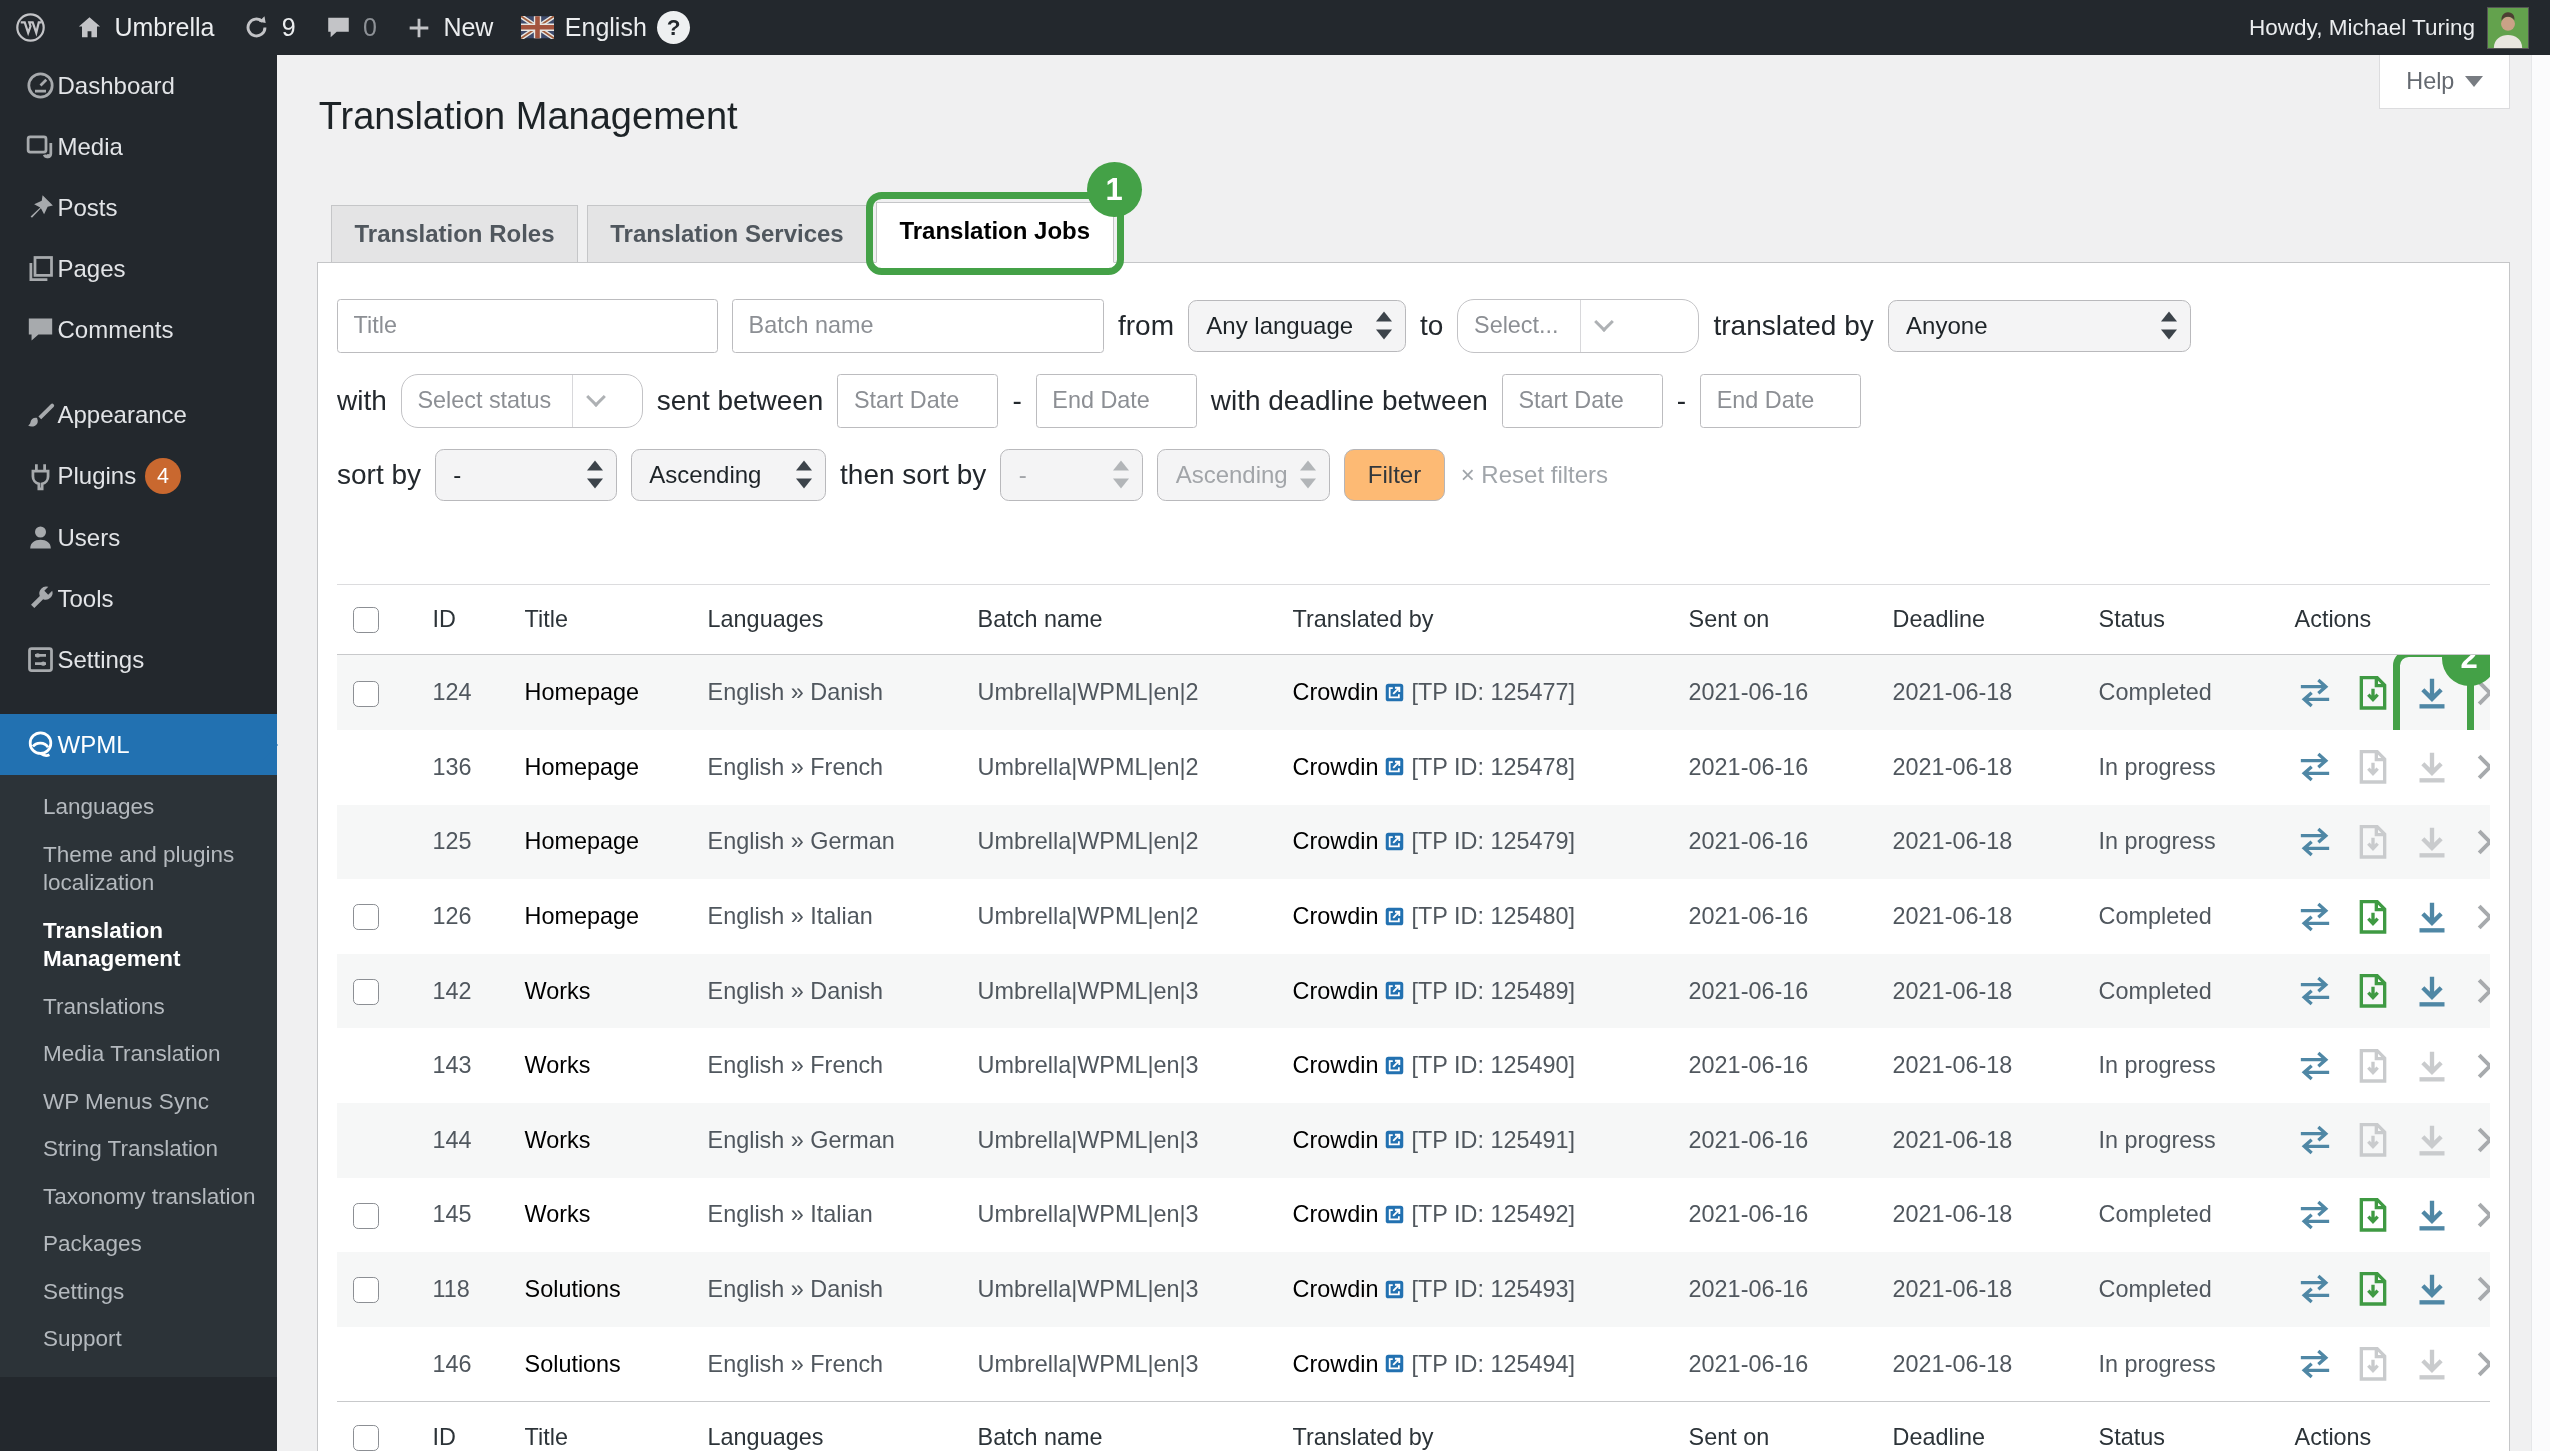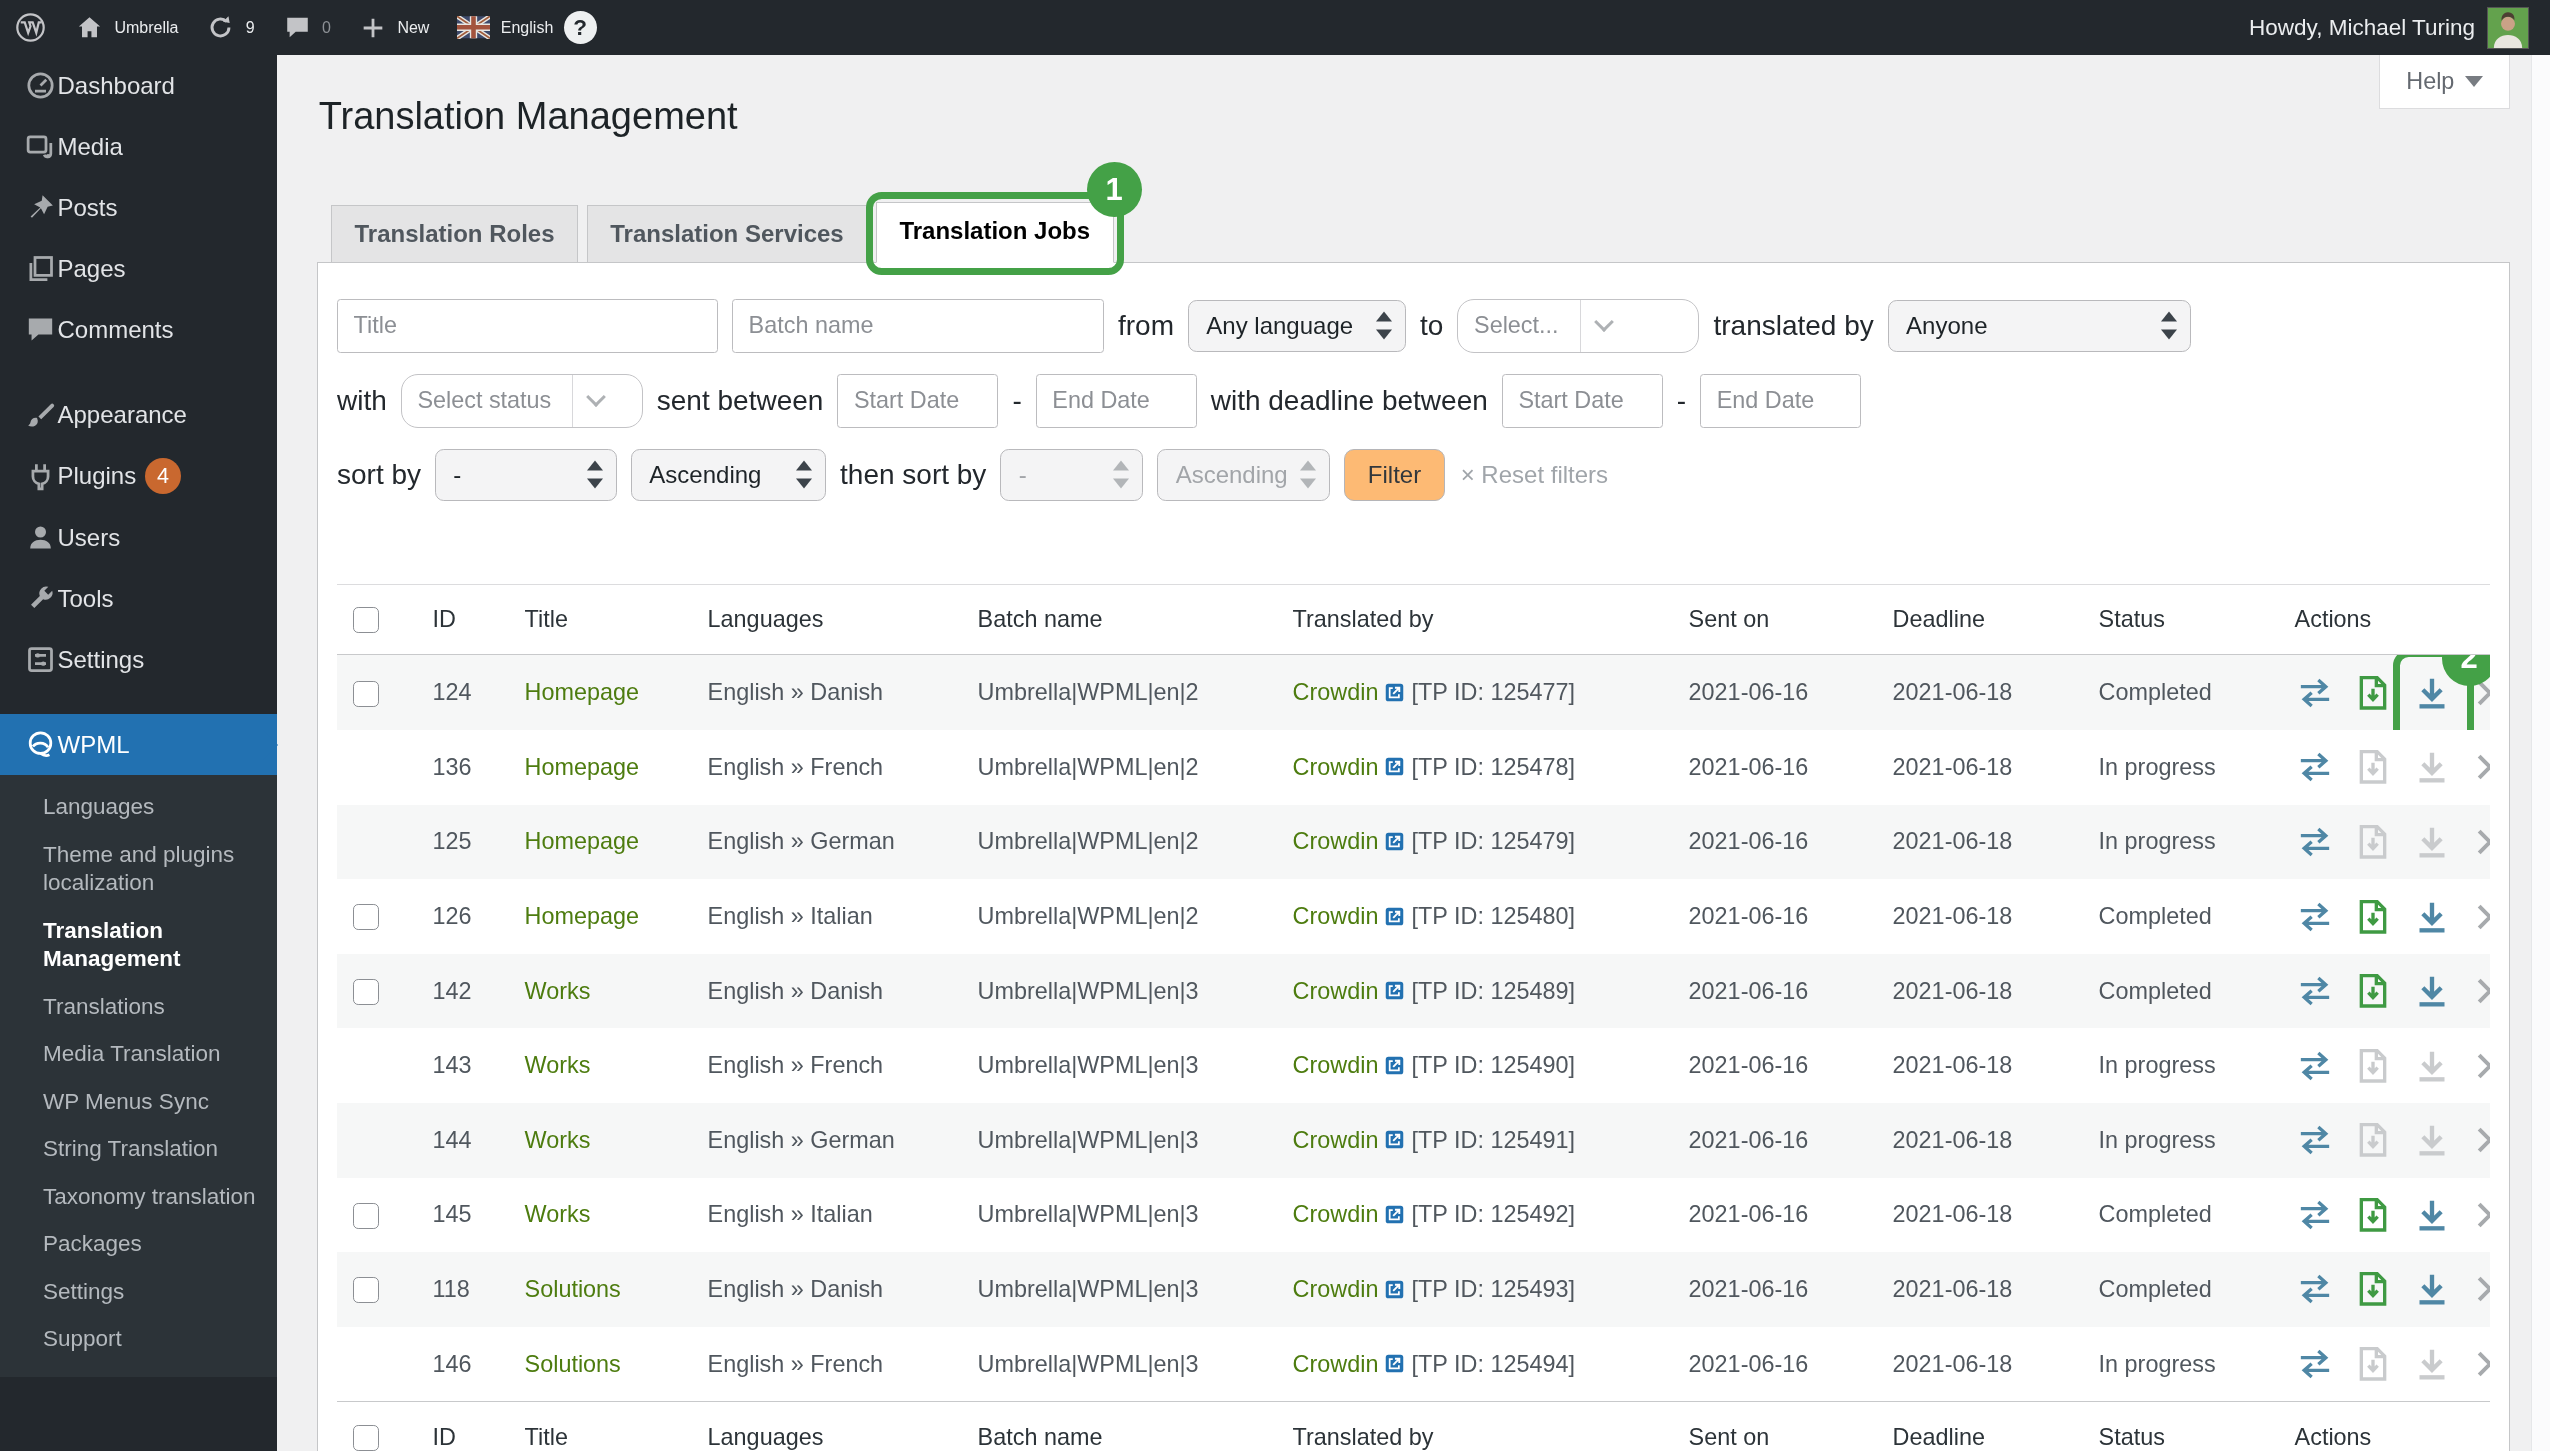--- a/index.html
+++ b/index.html
@@ -2,21 +2,21 @@
 <html style="font-size:14px"><head>
 <meta charset="utf-8">
 <style>
 *{box-sizing:border-box;margin:0;padding:0}
 html,body{width:2550px;height:1452px}
 body{font-family:"Liberation Sans",sans-serif;background:#f0f0f1;color:#3c434a;font-size:22.5px;position:relative;overflow:hidden}
 
 
 #adminbar{position:absolute;top:0;left:0;right:0;height:55px;background:#23282d;color:#ebedef;display:flex;align-items:center;justify-content:space-between;z-index:60}
 .ab-group{display:flex;align-items:center;height:55px}
-.ab-item{display:flex;align-items:center;gap:10.4px;padding:0 14px;height:55px;font-size:16px;color:#ebedef}
+.ab-item{display:flex;align-items:center;gap:10.4px;padding:0 14px;height:55px;font-size:25px;color:#ebedef}
 .ab-item svg{display:block}
 .ab-dim{color:#8d9196}
 .qmark{width:33px;height:33px;border-radius:50%;background:#eef0f1;color:#23282d;font-weight:bold;font-size:22.5px;display:flex;align-items:center;justify-content:center}
 .qmark::after{content:"?"}
 .avatar{width:42px;height:42px;margin-left:12px;border:0.9px solid #555}
 .ab-right{padding-right:21px;display:flex;align-items:center}
 
 
 #sidebar{position:absolute;top:55px;left:0;width:277px;bottom:0;background:#23282d;z-index:50}
 .menu-item{display:flex;align-items:center;padding:13px 0 13px 22.5px;font-size:24px;color:#e2e4e7;cursor:pointer}
@@ -74,21 +74,21 @@
 .reset{color:#a0a5aa;font-size:24px;margin-left:2px;cursor:pointer}
 .dash{color:#23282d}
 
 
 table{width:100%;border-collapse:collapse;table-layout:fixed;margin-top:83px;font-size:23.4px}
 th{font-weight:normal;color:#2c3338;text-align:left;padding:21px 7px 21px 15.6px;border-top:1.7px solid #dcdcde;border-bottom:1.7px solid #c8c9cb;background:#fff}
 tbody.body td{padding:17.3px 7px 17.3px 15.6px;color:#50575e;overflow:hidden;white-space:nowrap}
 tbody.body tr:nth-of-type(odd){background:#f6f7f7}
 tbody.foot td{font-weight:normal;color:#2c3338;text-align:left;padding:21px 7px 21px 15.6px;border-top:1.7px solid #c8c9cb;background:#fff}
 .checkbox{width:26px;height:26px;border:1.7px solid #8c8f94;border-radius:5.2px;background:#fff;display:inline-block;vertical-align:middle;cursor:pointer}
-a.link{color:#4d7c0f;text-decoration:none;cursor:pointer}
+a.link{color:#000000;text-decoration:none;cursor:pointer}
 .ext{width:21px;height:21px;margin:0 7px 0 5.2px;vertical-align:-2.6px}
 .actions-cell{white-space:nowrap}
 .act{display:inline-flex;width:40px;height:40px;margin-right:12px;vertical-align:middle;position:relative;cursor:pointer}
 .act svg{width:40px;height:40px}
 
 tr .doc-ic{stroke:#c9cbcd}
 tr .dl-ic{stroke:#c9cbcd}
 tr.completed .doc-ic{stroke:#3f9a43}
 tr.completed .dl-ic{stroke:#4f87a5}
 .ring-dl{position:absolute;left:-19px;top:-22.5px;width:81px;height:97px;border:7px solid #44a147;border-radius:15.6px;pointer-events:none;z-index:4}

